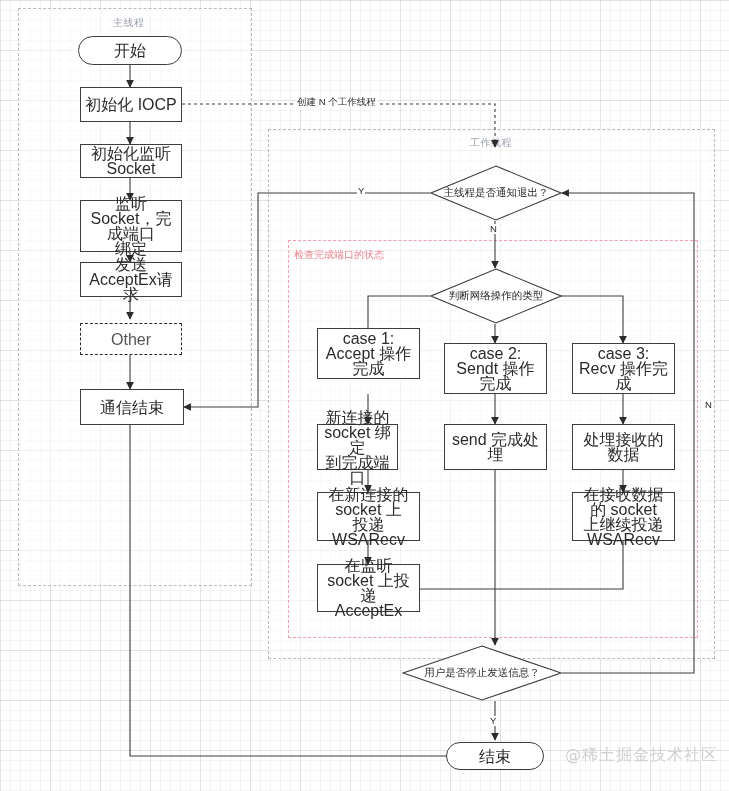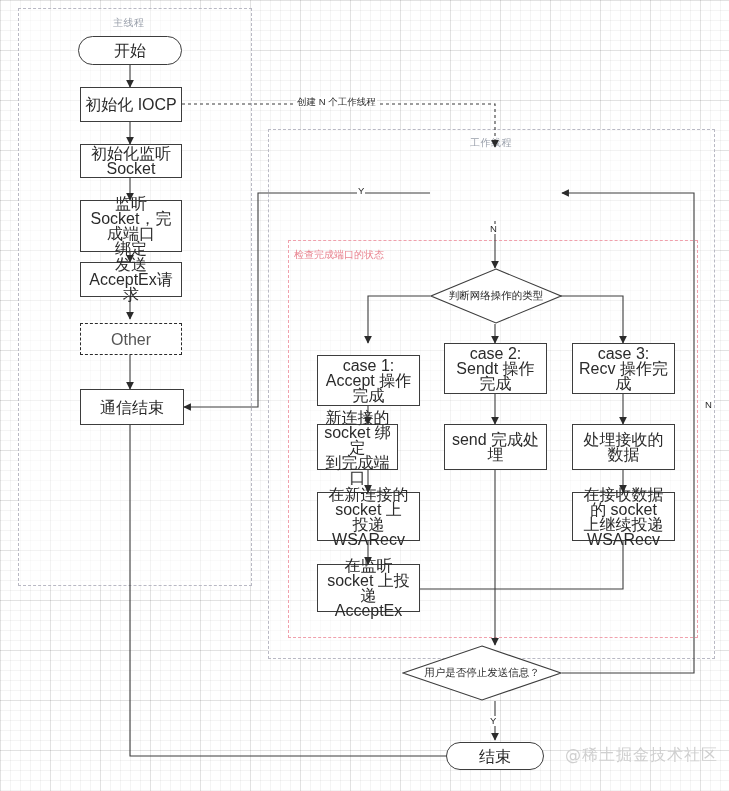--- a/index.html
+++ b/index.html
@@ -173,29 +173,35 @@
 
   <div class="node" style="left:80px;top:200px;width:102px;height:52px;">监听 Socket，完成端口
 绑定</div>
 
   <div class="node" style="left:80px;top:262px;width:102px;height:35px;">发送AcceptEx请求</div>
 
   <div class="node dashedbox" style="left:80px;top:323px;width:102px;height:32px;">Other</div>
 
   <div class="node" style="left:80px;top:389px;width:104px;height:36px;">通信结束</div>
 
+  <div class="diamond" style="left:430px;top:165px;width:132px;height:56px;">
+    <svg width="132" height="56" viewBox="0 0 132 56">
+      <polygon points="66,1 131,28 66,55 1,28" fill="#ffffff" stroke="#3d3d3d" stroke-width="1.1"></polygon>
+    </svg>
+    <span class="dlabel">主线程是否通知退出？</span>
+  </div>
 
   <div class="diamond" style="left:430px;top:268px;width:132px;height:56px;">
     <svg width="132" height="56" viewBox="0 0 132 56">
       <polygon points="66,1 131,28 66,55 1,28" fill="#ffffff" stroke="#3d3d3d" stroke-width="1.1"></polygon>
     </svg>
     <span class="dlabel">判断网络操作的类型</span>
   </div>
 
-  <div class="node" style="left:317px;top:355px;width:103px;height:51px;">case 1:
+  <div class="node" style="left:317px;top:328px;width:103px;height:51px;">case 1:
 Accept 操作完成</div>
   <div class="node" style="left:444px;top:343px;width:103px;height:51px;">case 2:
 Sendt 操作完成</div>
   <div class="node" style="left:572px;top:343px;width:103px;height:51px;">case 3:
 Recv 操作完成</div>
 
   <div class="node" style="left:317px;top:424px;width:81px;height:46px;">新连接的 socket 绑定
 到完成端口</div>
   <div class="node" style="left:444px;top:424px;width:103px;height:46px;">send 完成处埋</div>
   <div class="node" style="left:572px;top:424px;width:103px;height:46px;">处埋接收的数据</div>

